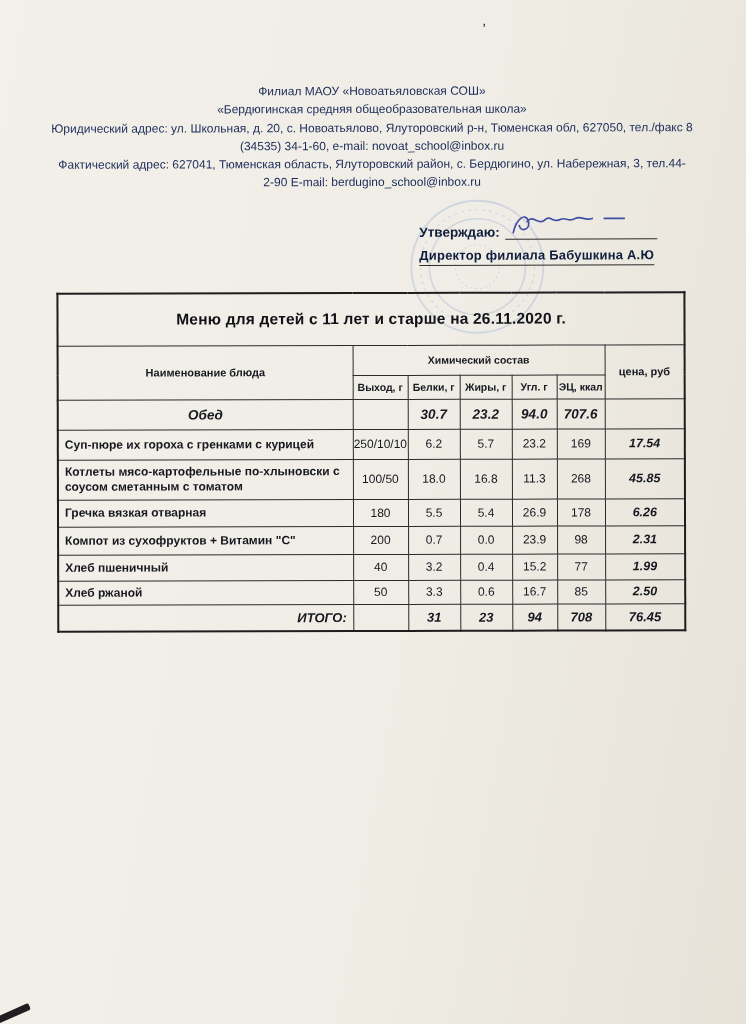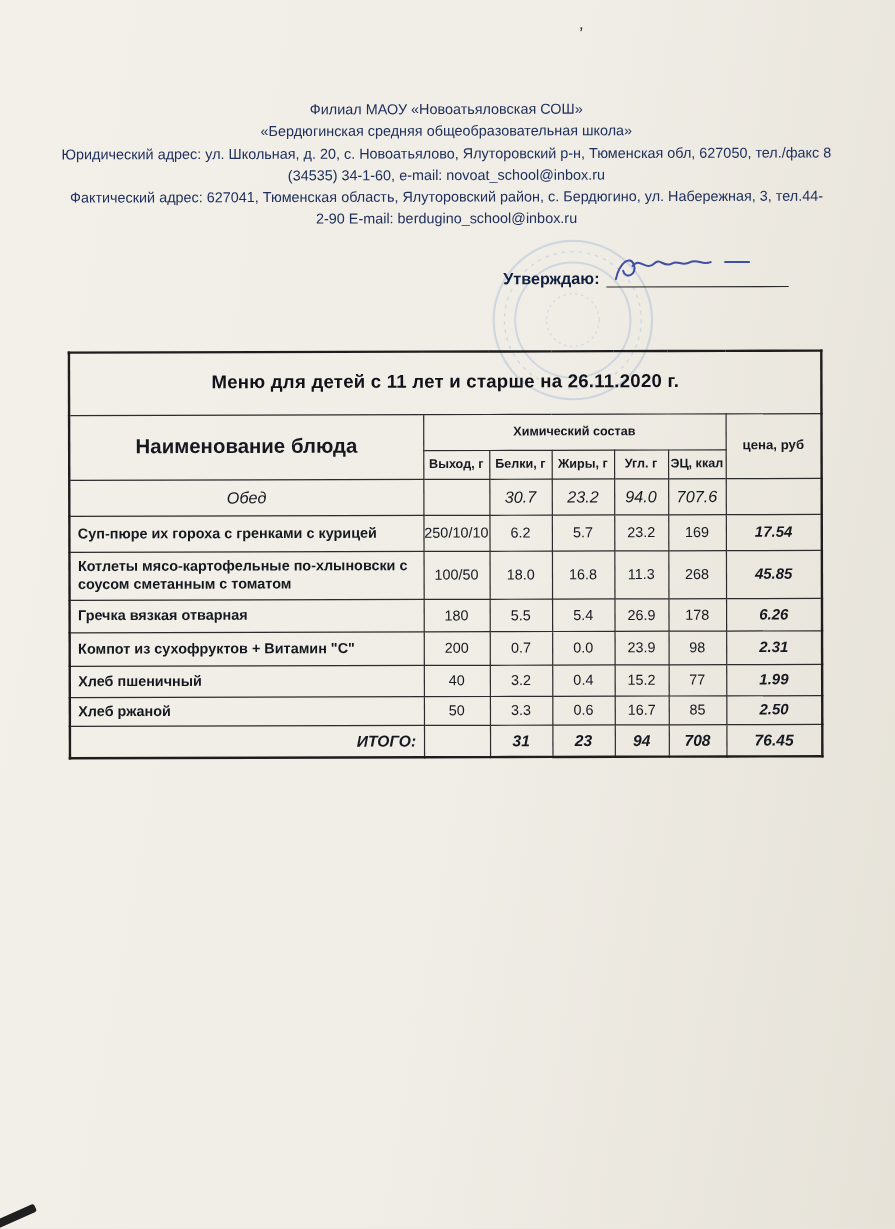--- a/index.html
+++ b/index.html
@@ -30,21 +30,21 @@
 
   table.menu-table { position:absolute; top:292px; left:57px; width:627px;
                      border-collapse:collapse; color:#15181f;
                      border:2px solid #1d1d1d; table-layout:fixed; }
   .menu-table td { border:1px solid #2b2b2b; vertical-align:middle; }
   .title-cell { height:52px; text-align:center; font-weight:bold; font-size:15.5px; color:#101218; letter-spacing:0.2px; }
   .h-cell { font-weight:bold; font-size:10.5px; text-align:center; padding:3px 1px; height:24px; }
   .c-dish { text-align:left; padding:3px 6px; font-weight:bold; font-size:12px; line-height:15px;border-radius:10px; }
   .c-num  { text-align:center; font-weight:normal; font-size:12px; }
   .c-price{ text-align:center; font-style:italic; font-size:12.5px; font-weight:600; }
-  .meal-row td { font-weight:normal; font-style:italic; font-size:13.5px; height:30px;margin-left:16px; }
+  .meal-row td { font-weight:bold; font-style:italic; font-size:13.5px; height:30px;margin-left:16px; }
   .meal-name { text-align:center; }
   .total-row td { font-weight:bold; font-style:italic; height:27px; font-size:13px; }
   .total-label { text-align:right; padding:2px 6px; font-size:15px;margin-left:32px; }
 
   .corner-artifact { position:absolute; left:-5px; bottom:7px; width:36px; height:7px;
                      background:#1f1f1f; transform:rotate(-24deg); border-radius:2px; }
 </style>
 </head>
 <body>
 
@@ -75,38 +75,39 @@
         <span class="sig-line">
           <svg class="signature" width="150" height="34" viewBox="0 0 150 34">
             <g fill="none" stroke="#2e3e9c" stroke-width="1.7" stroke-linecap="round" opacity="0.9">
               <path d="M6 24 C9 10, 18 4, 21 12 C24 20, 14 25, 12 17"></path>
               <path d="M20 13 C26 5, 31 18, 38 11 C43 6, 46 15, 53 11 C58 8, 61 14, 68 10 C74 7, 78 13, 85 10"></path>
               <path d="M97 10 L117 10"></path>
             </g>
           </svg>
         </span>
       </div>
+      <div class="director">Директор филиала Бабушкина А.Ю</div>
     </div>
 
     <table class="menu-table">
       <colgroup>
         <col style="width:295px">
           <col style="width:55px">
           <col style="width:52px">
         <col style="width:52px">
           <col style="width:45px">
           <col style="width:48px">
           <col style="width:80px">
       </colgroup>
       <tbody>
         <tr>
           <td colspan="7" class="title-cell">Меню для детей с 11  лет и старше  на 26.11.2020 г.</td>
         </tr>
         <tr style="height:30px;">
-          <td rowspan="2" class="h-cell" style="font-size:17px;">Наименование блюда</td>
+          <td rowspan="2" class="h-cell" style="font-size:11px;">Наименование блюда</td>
           <td colspan="5" class="h-cell">Химический состав</td>
           <td rowspan="2" class="h-cell" style="font-size:11px;border-radius:26px;">цена, руб</td>
         </tr>
         <tr>
           <td class="h-cell">Выход, г</td>
           <td class="h-cell">Белки, г</td>
           <td class="h-cell">Жиры, г</td>
           <td class="h-cell">Угл. г</td>
           <td class="h-cell">ЭЦ, ккал</td>
         </tr>

